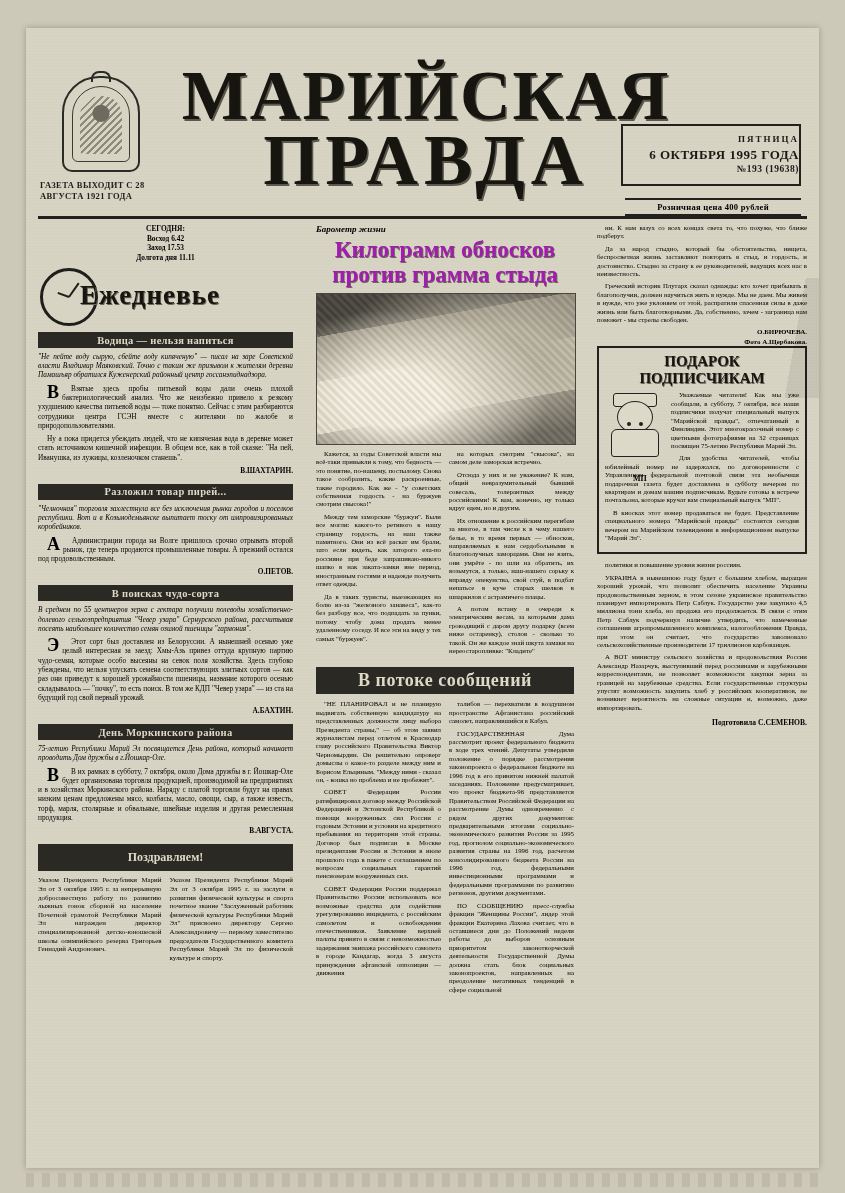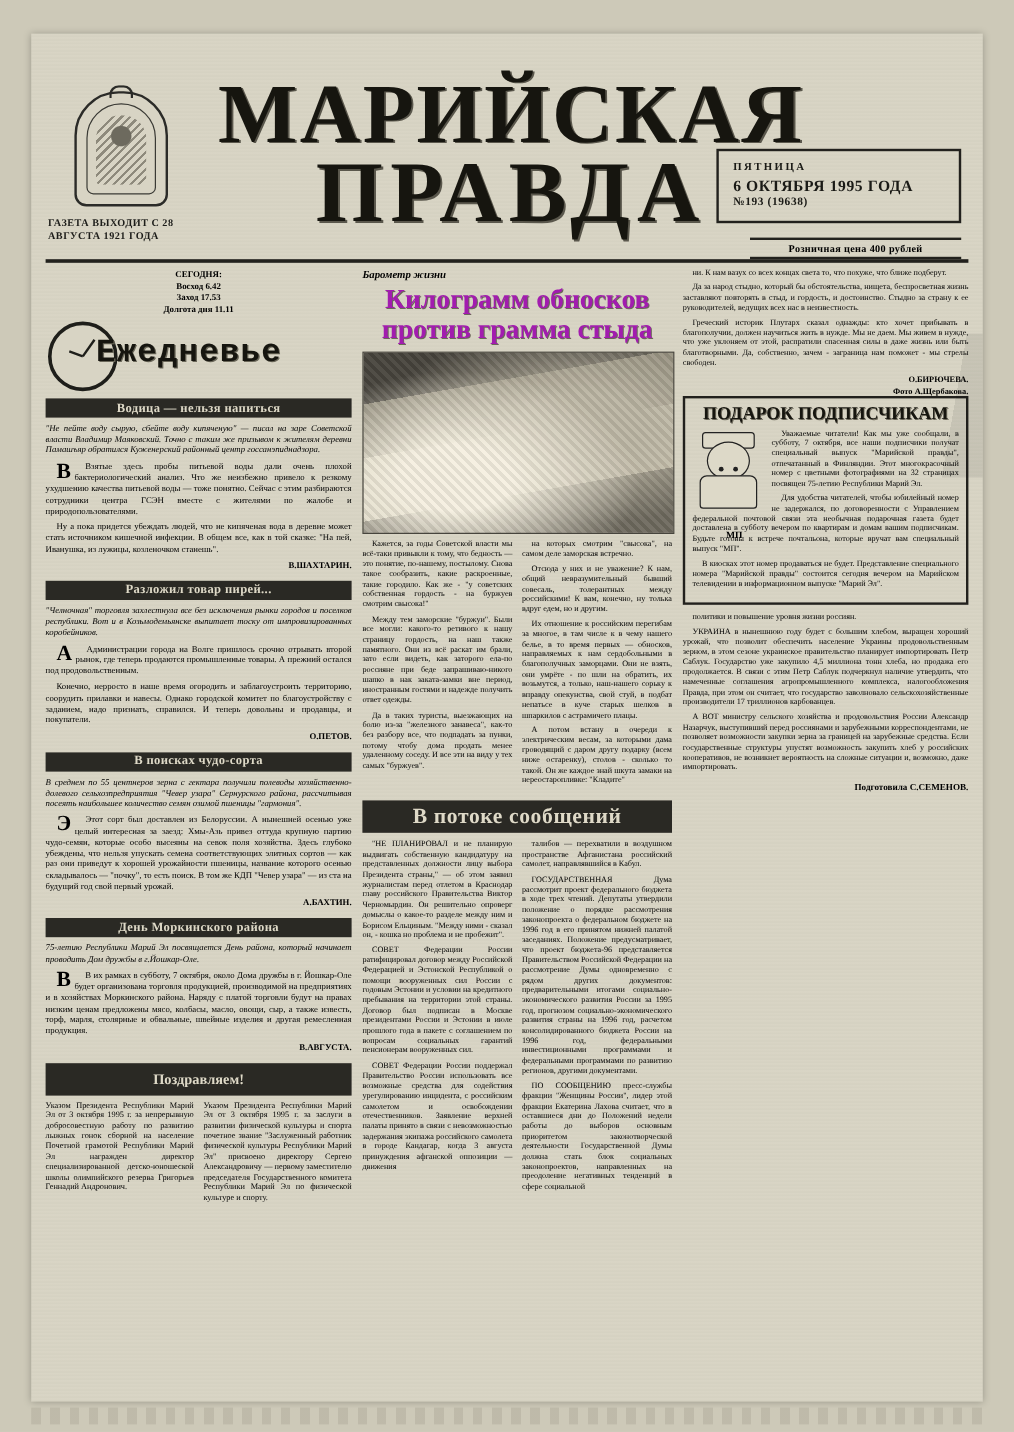--- a/index.html
+++ b/index.html
@@ -72,51 +72,51 @@
     font-size:70px;
     line-height:64px;
     letter-spacing:2px;
     color:#16150f;
     text-shadow:1.5px 1.5px 0 #5a574c;
   }
   .title-line.two{font-size:72px;letter-spacing:6px;}
   .issue-box{
     position:absolute;right:18px;top:96px;width:176px;
     border:2px solid #22211d;
-    padding:6px 12px 7px;
-    text-align:left;
+    padding:6px 0 7px;
+    text-align:right;
     font-size:10px;line-height:15px;font-weight:bold;color:#1a1a16;
     letter-spacing:.5px;
   }
   .issue-box .d1{font-size:9px;letter-spacing:2px;}
   .issue-box .d2{font-size:13px;font-family:Liberation Serif, serif;}
   .issue-box .d3{font-size:9.5px;}
   .price-bar{
     position:absolute;right:18px;top:170px;width:176px;
     border-top:2px solid #22211d;border-bottom:2px solid #22211d;
     font-size:8.5px;text-align:center;font-weight:bold;padding:2px 0;letter-spacing:.3px;
   }
   .rule-thick{
     position:absolute;left:12px;right:12px;top:188px;height:3px;background:#22211d;
   }
   
   .content{
     position:absolute;left:12px;right:12px;top:196px;bottom:10px;
   }
-  .cols{display:flex;gap:9px;}
+  .cols{display:flex;gap:23px;}
   .col{width:0;}
   .col1{flex:0 0 255px;}
   .col2{flex:0 0 258px;}
   .col3{flex:1 1 auto;}
   .today{
     font-size:7.4px;line-height:9.5px;text-align:center;font-weight:bold;margin-bottom:2px;
   }
   .today b{display:block;}
   .ezhed{
-    position:relative;height:64px;margin-bottom:4px;font-family:Liberation Mono, monospace;
+    position:relative;height:64px;margin-bottom:4px;
   }
   .clock{
     position:absolute;left:2px;top:4px;width:52px;height:52px;border-radius:50%;
     border:3px solid #1e1e1a;background:#d8d4c4;
   }
   .clock:after{
     content:"";position:absolute;left:50%;top:50%;width:2px;height:17px;background:#1e1e1a;
     transform-origin:50% 100%;transform:translate(-50%,-100%) rotate(35deg);
   }
   .clock:before{
@@ -263,21 +263,20 @@
             <div class="lead">"Не пейте воду сырую, сбейте воду кипяченую" — писал на заре Советской власти Владимир Маяковский. Точно с таким же призывом к жителям деревни Памашъяр обратился Куженерский районный центр госсанэпиднадзора.</div>
             <p class="body"><span class="dropcap">В</span><span>Взятые здесь пробы питьевой воды дали очень плохой бактериологический анализ. Что же неизбежно привело к резкому ухудшению качества питьевой воды — тоже понятно. Сейчас с этим разбираются сотрудники центра ГСЭН вместе с жителями по жалобе и природопользователями.</span></p>
             <p class="body">Ну а пока придется убеждать людей, что не кипяченая вода в деревне может стать источником кишечной инфекции. В общем все, как в той сказке: "На пей, Иванушка, из лужицы, козленочком станешь".</p>
             <div class="sign">В.ШАХТАРИН.</div>
           </div>
 
           <div class="blk">
             <div class="blk-head">Разложил товар пирей...</div>
             <div class="lead">"Челночная" торговля захлестнула все без исключения рынки городов и поселков республики. Вот и в Козьмодемьянске выпитает тоску от импровизированных коробейников.</div>
             <p class="body"><span class="dropcap">А</span><span>Администрации города на Волге пришлось срочно отрывать второй рынок, где теперь продаются промышленные товары. А прежний остался под продовольственным.</span></p>
-            <p class="body">Конечно, нерросто в наше время огородить и заблагоустроить территорию, соорудить прилавки и навесы. Однако городской комитет по благоустройству с заданием, надо признать, справился. И теперь довольны и продавцы, и покупатели.</p>
             <div class="sign">О.ПЕТОВ.</div>
           </div>
 
           <div class="blk">
             <div class="blk-head">В поисках чудо-сорта</div>
             <div class="lead">В среднем по 55 центнеров зерна с гектара получили полеводы хозяйственно-долевого сельхозпредприятия "Чевер узара" Сернурского района, рассчитывая посеять наибольшее количество семян озимой пшеницы "гармония".</div>
             <p class="body"><span class="dropcap">Э</span><span>Этот сорт был доставлен из Белоруссии. А нынешней осенью уже целый интересная за заезд: Хмы-Азь привез оттуда крупную партию чудо-семян, которые особо высеяны на севок поля хозяйства. Здесь глубоко убеждены, что нельзя упускать семена соответствующих элитных сортов — как раз они приведут к хорошей урожайности пшеницы, название которого осенью складывалось — "почку", то есть поиск. В том же КДП "Чевер узара" — из ста на будущий год свой первый урожай.</span></p>
             <div class="sign">А.БАХТИН.</div>
           </div>
 

